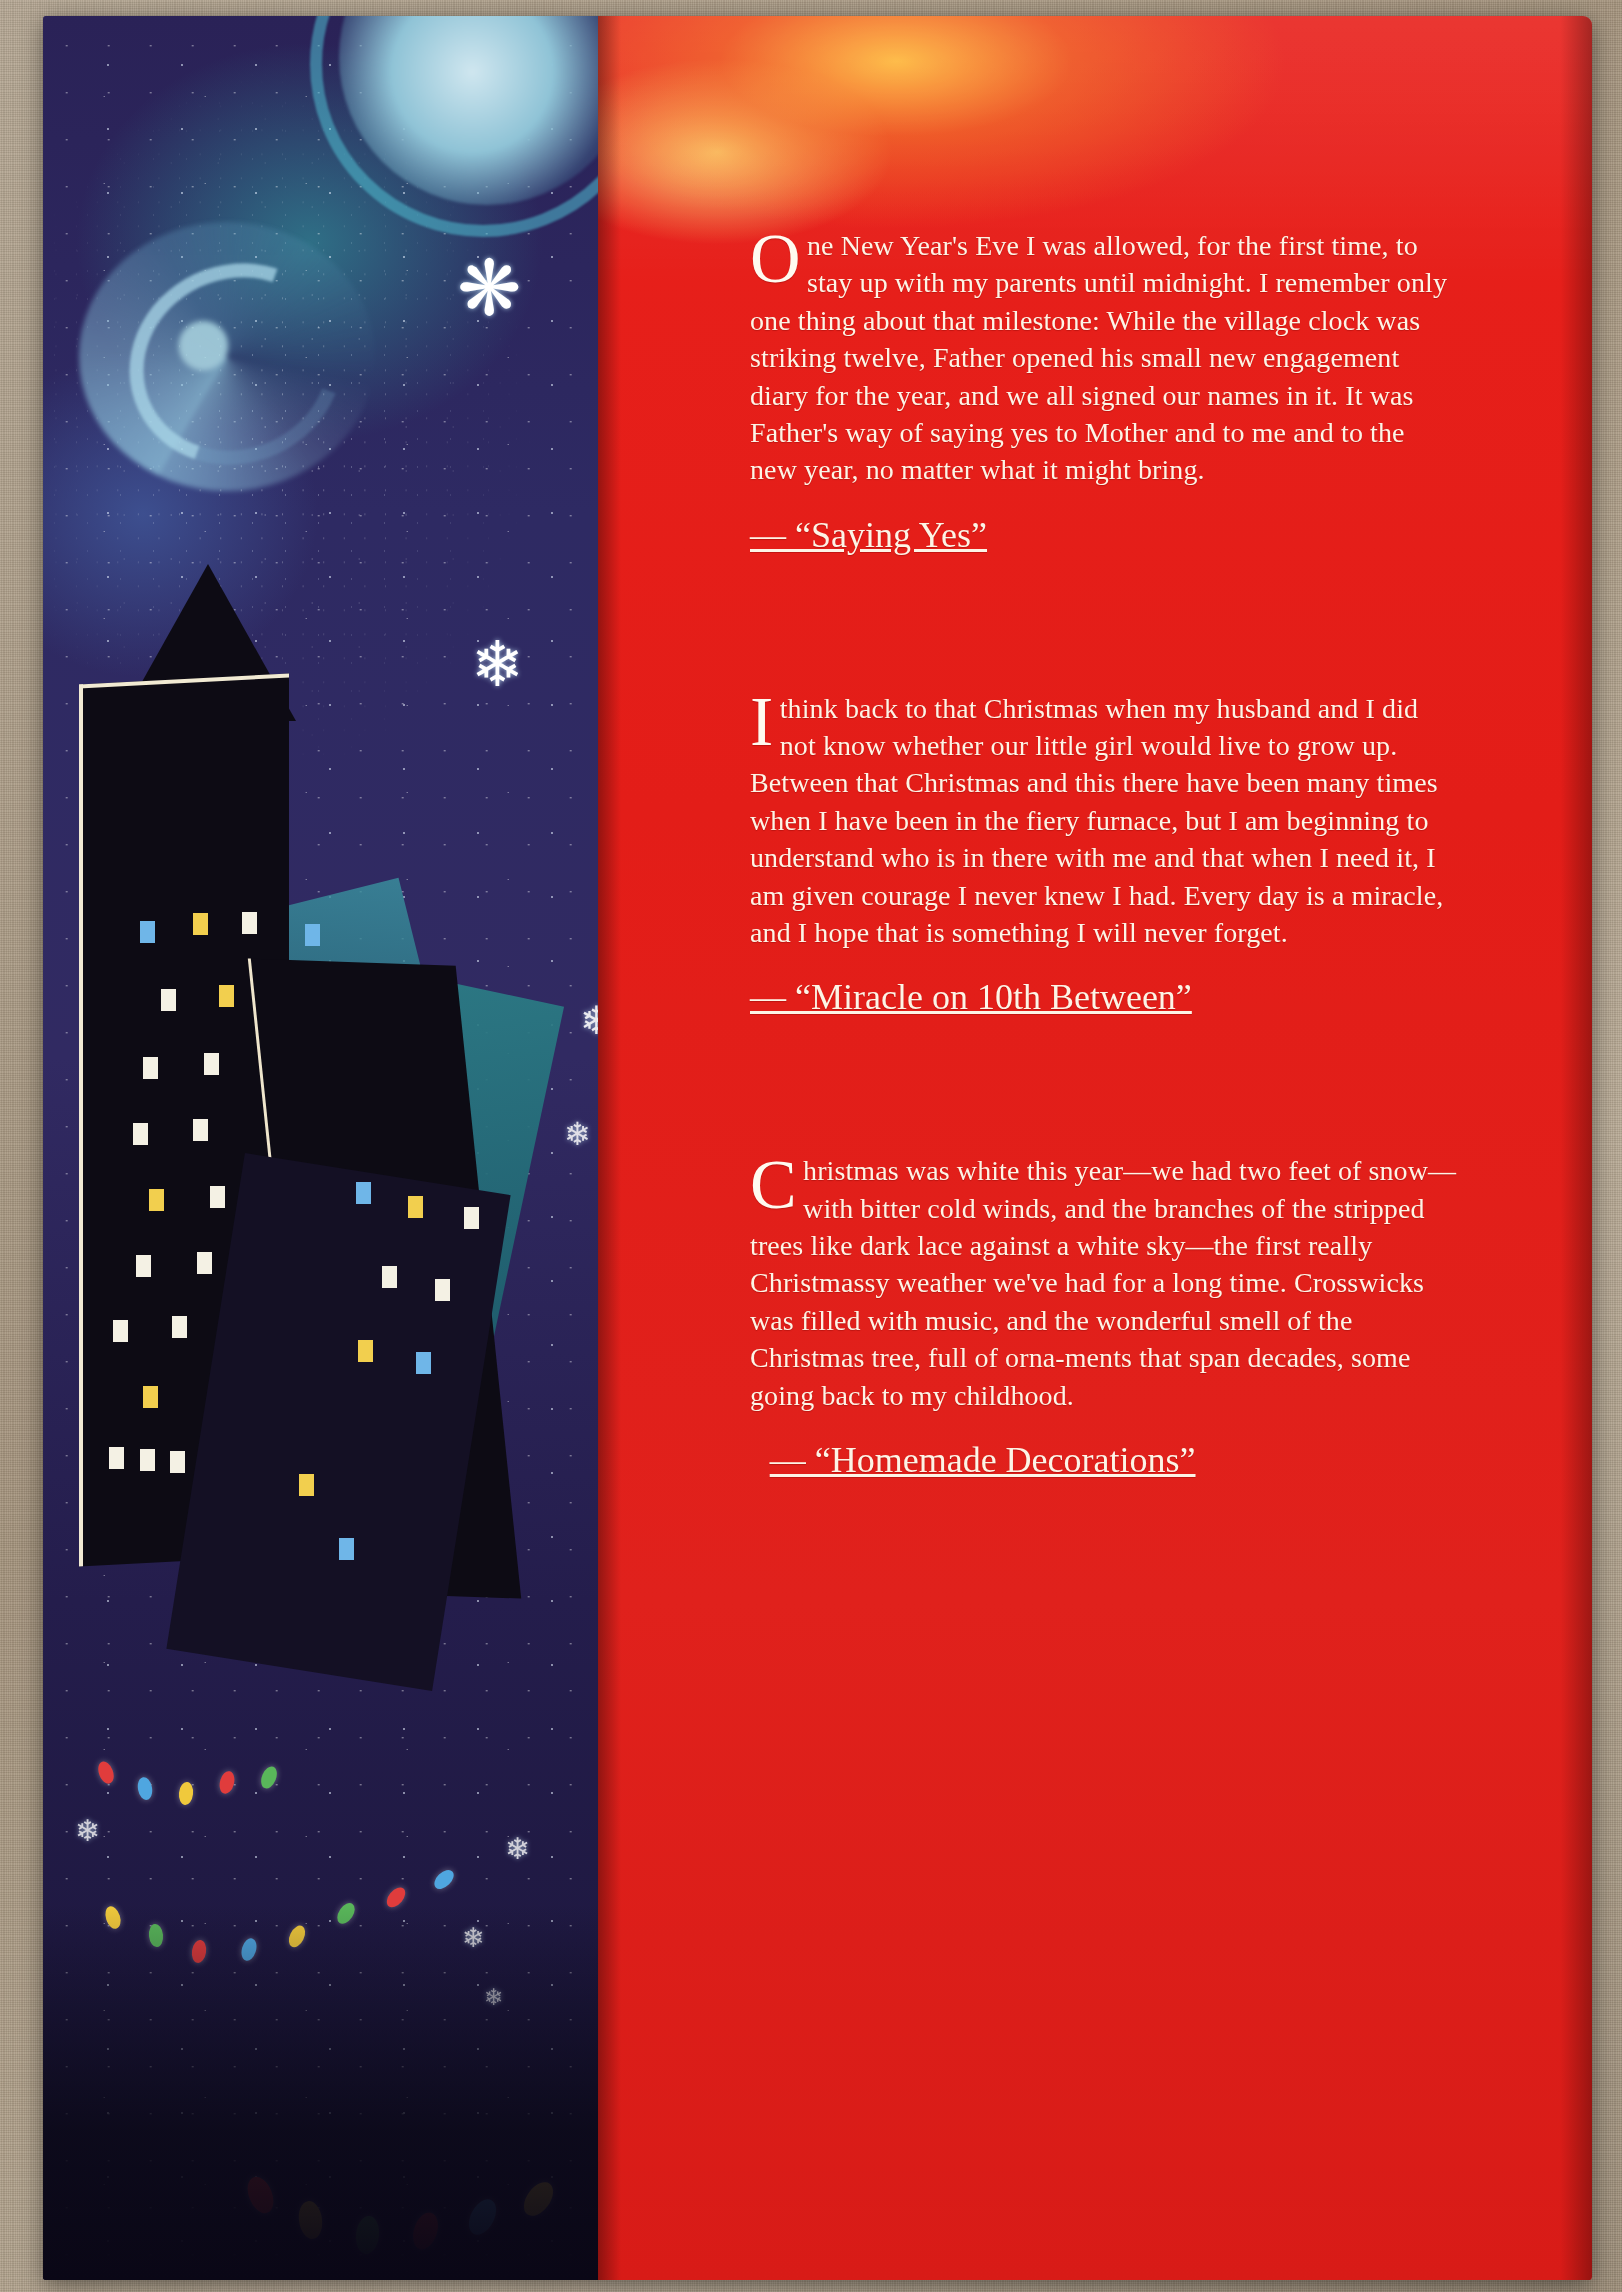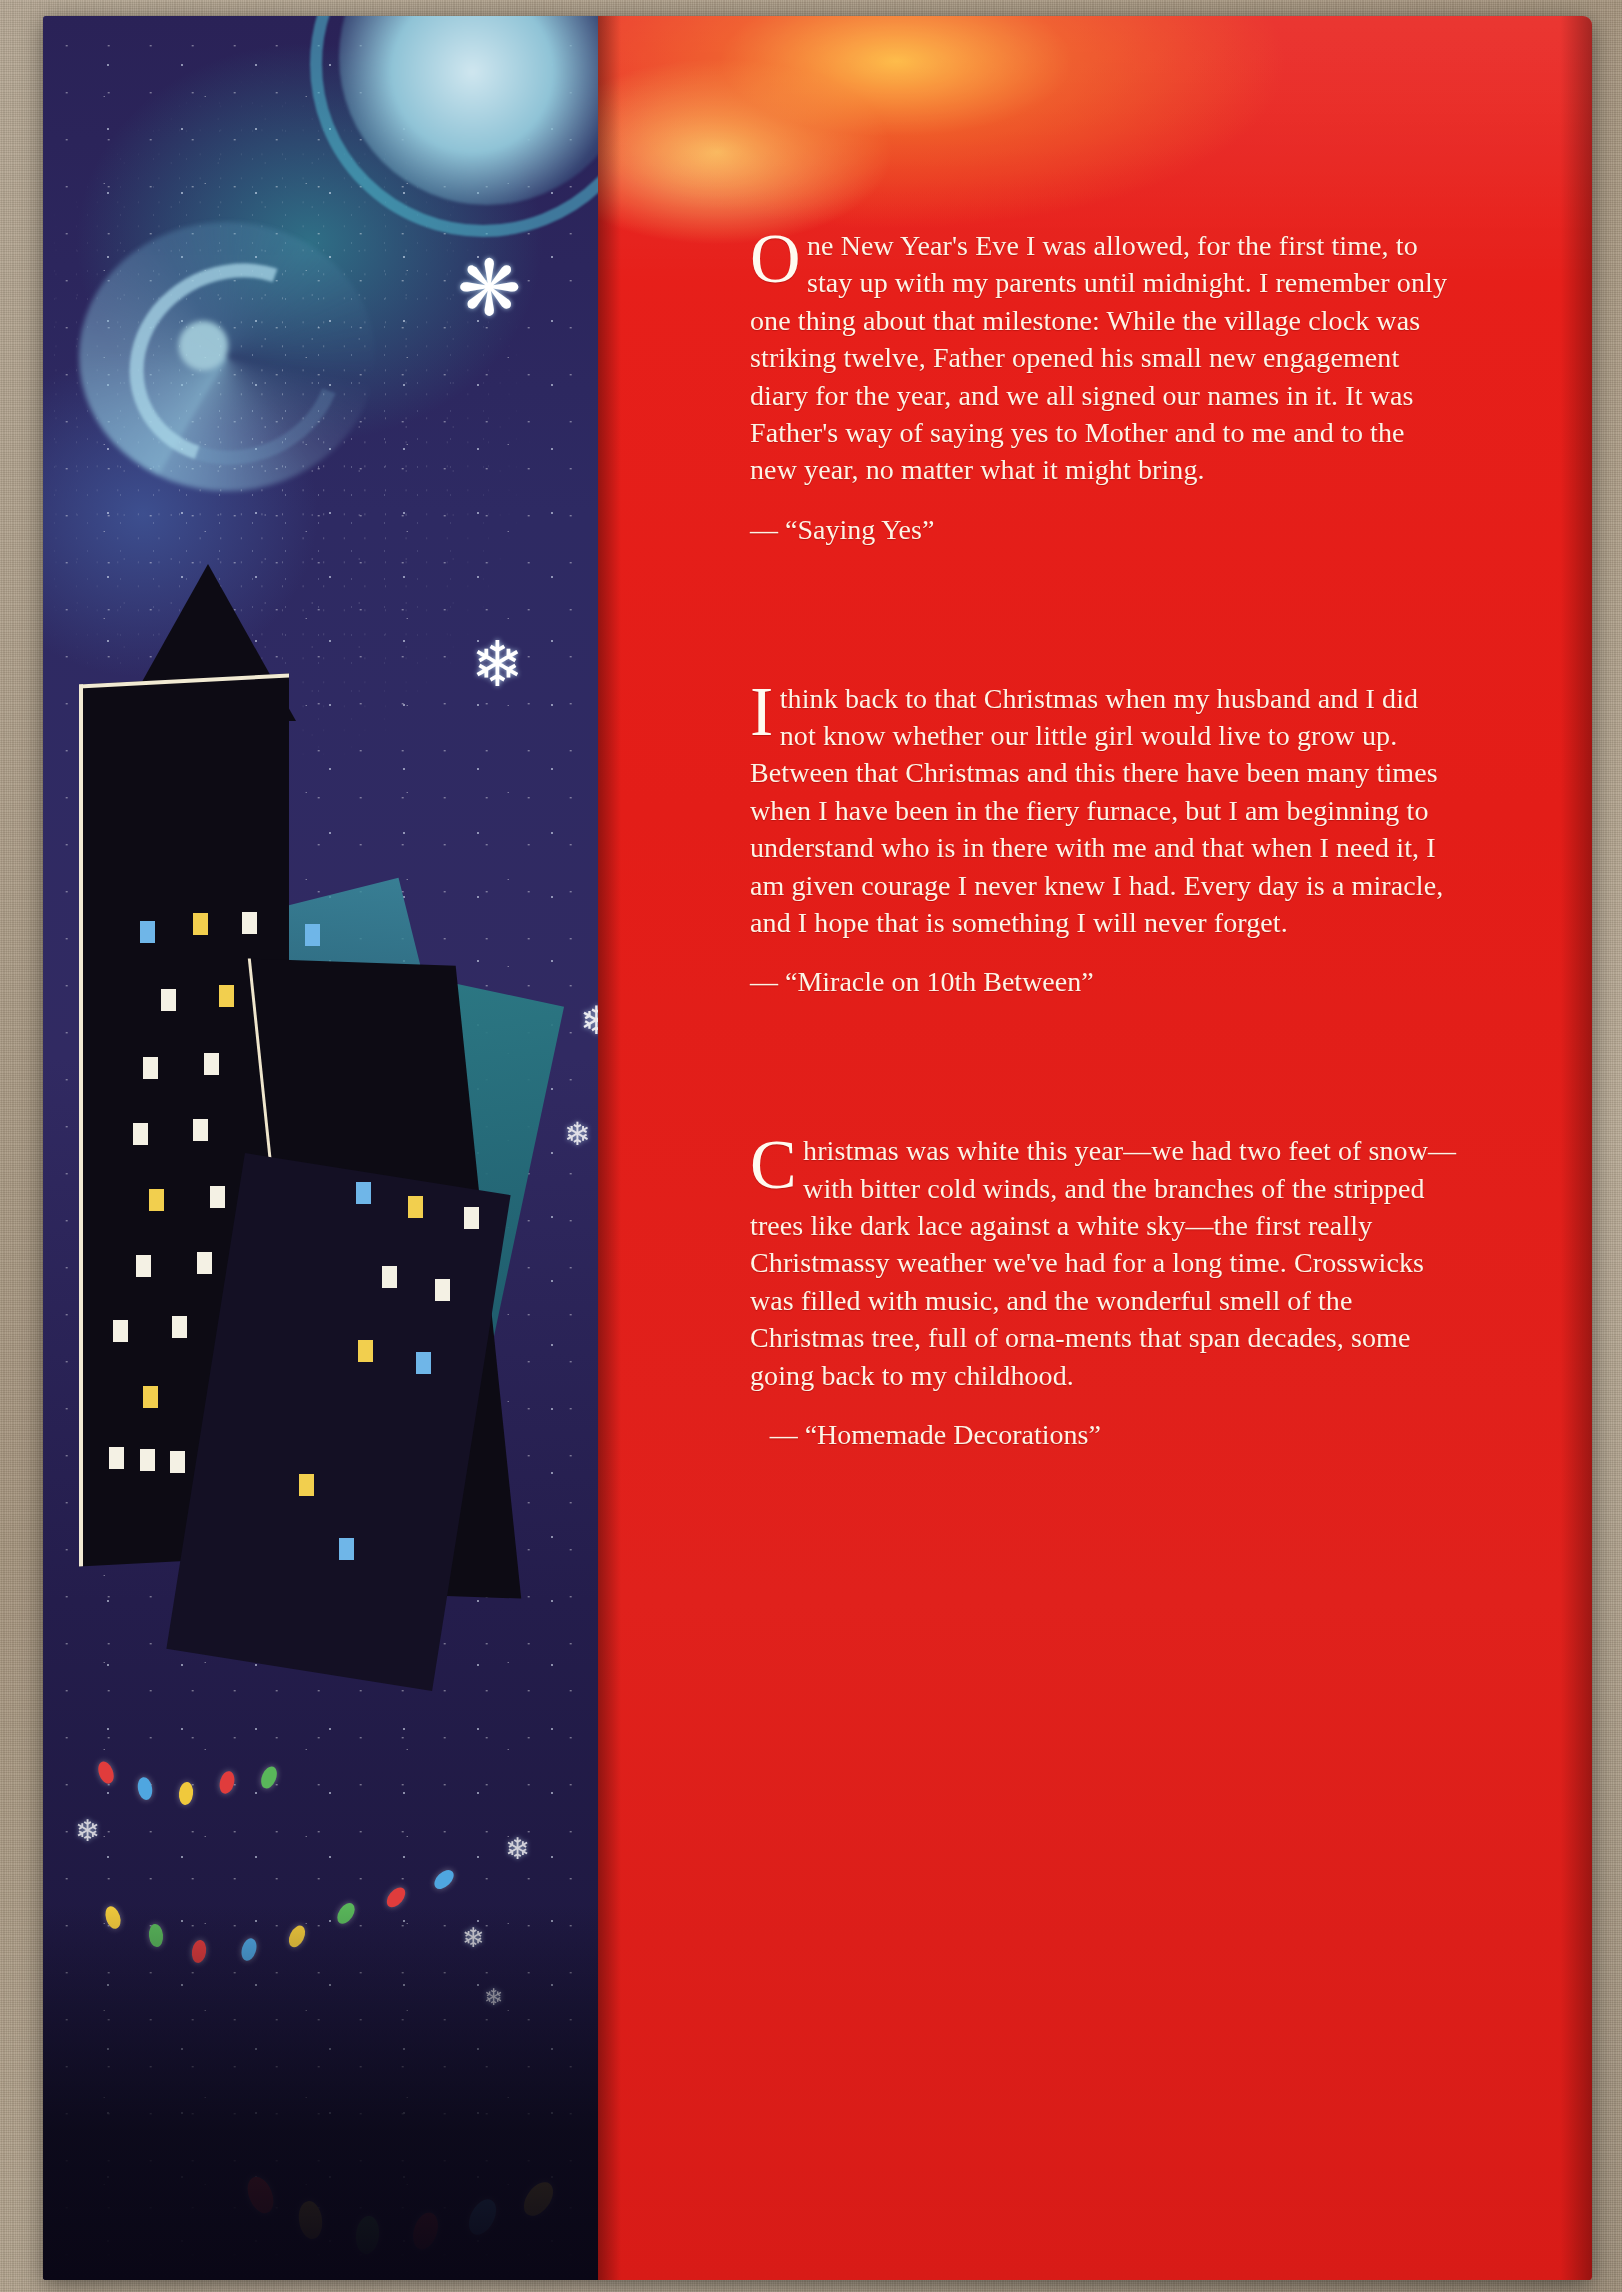--- a/index.html
+++ b/index.html
@@ -207,23 +207,24 @@
   .dropcap {
     float: left;
     font-size: 70px;
     line-height: 0.78;
     padding: 5.4px 6.3px 0 0;
     color: #fffaf0;
     font-family: "Liberation Serif", serif;
   }
   .attribution {
     margin-top: 25px;
-    font-size: 28px;
+    font-size: 36px;
     color: #fdf4e6;
     text-shadow: 0 0.9px 0.9px rgba(120,0,0,0.35);
+    text-decoration: underline;
   }
   .attribution.indent { padding-left: 19.7px; }
 </style>
 </head>
 <body>
 
 <div class="backdrop"></div>
 
 <div class="jacket">
 

